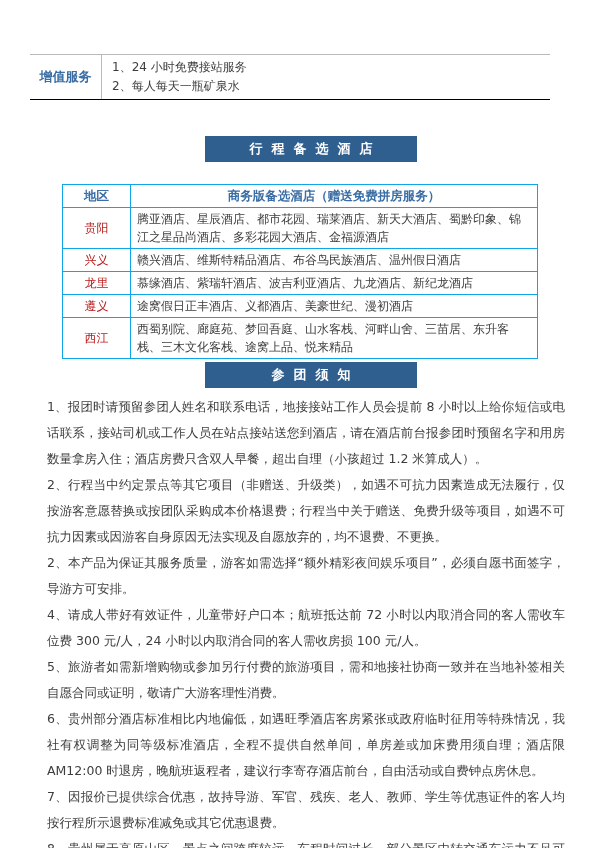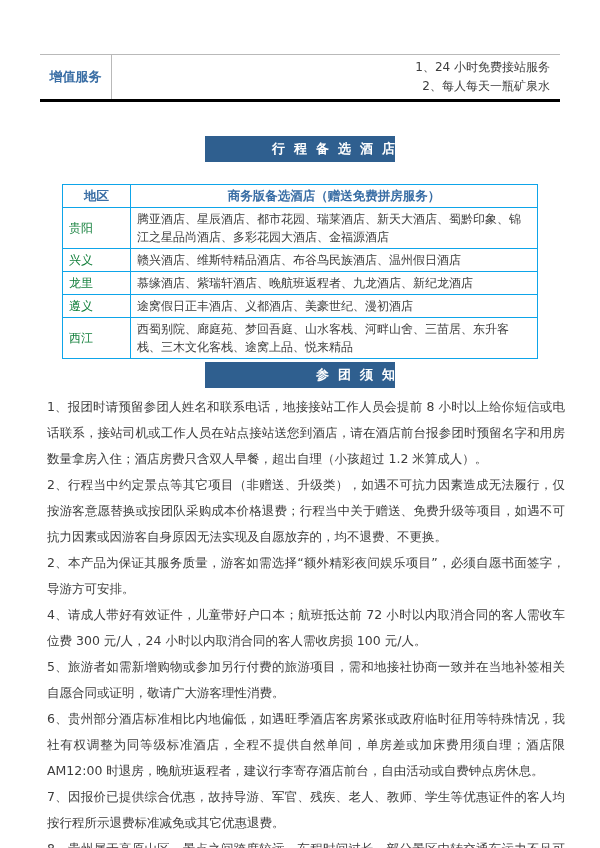--- a/index.html
+++ b/index.html
@@ -9,28 +9,27 @@
     height: 848px;
     font-family: "DejaVu Sans", "Liberation Sans", sans-serif;
     color: #3d3d3d;
     position: relative;
     overflow: hidden;
   }
 
   
   .value-table {
     position: absolute;
-    left: 40px;
+    left: 30px;
     top: 54px;
     width: 520px;
     border-top: 1px solid #b9b9b9;
-    border-bottom: 3px solid #000000;
+    border-bottom: 1px solid #000000;
     display: flex;
     align-items: stretch;
-    text-align: right;
   }
   .value-table .label-cell {
     width: 72px;
     display: flex;
     align-items: center;
     justify-content: center;
     color: #3a6ea5;
     font-weight: bold;
     font-size: 13px;
     border-right: 1px solid #b9b9b9;
@@ -42,29 +41,29 @@
   }
   .value-table .content-cell div {
     line-height: 19px;
     padding: 0;
   }
 
   
   .banner {
     position: absolute;
     left: 205px;
-    width: 190px;
+    width: 212px;
     height: 26px;
     background: #2f5f8f;
     color: #ffffff;
     font-size: 13px;
     font-weight: bold;
     display: flex;
     align-items: center;
-    justify-content: flex-end;
+    justify-content: center;
     letter-spacing: 9px;
   }
   .banner span { margin-right: -9px; }
   #banner-hotels { top: 136px; }
   #banner-notes  { top: 362px; }
 
   
   .hotel-table {
     position: absolute;
     left: 62px;
@@ -80,21 +79,22 @@
     line-height: 18px;
   }
   .hotel-table th {
     color: #3a6ea5;
     font-weight: bold;
     font-size: 12.5px;
     text-align: center;
   }
   .hotel-table .region-col { width: 68px; }
   .hotel-table td.region {
-    color: #15803d;
+    text-align: center;
+    color: #b91c1c;
   }
   .hotel-table td.hotels {
     text-align: left;
     color: #3d3d3d;
   }
 
   
   .notes {
     position: absolute;
     left: 35px;
@@ -139,21 +139,21 @@
     <tr>
       <td class="region">贵阳</td>
       <td class="hotels">腾亚酒店、星辰酒店、都市花园、瑞莱酒店、新天大酒店、蜀黔印象、锦江之星品尚酒店、多彩花园大酒店、金福源酒店</td>
     </tr>
     <tr>
       <td class="region">兴义</td>
       <td class="hotels">赣兴酒店、维斯特精品酒店、布谷鸟民族酒店、温州假日酒店</td>
     </tr>
     <tr>
       <td class="region">龙里</td>
-      <td class="hotels">慕缘酒店、紫瑞轩酒店、晚航班返程者、九龙酒店、新纪龙酒店</td>
+      <td class="hotels">慕缘酒店、紫瑞轩酒店、波吉利亚酒店、九龙酒店、新纪龙酒店</td>
     </tr>
     <tr>
       <td class="region">遵义</td>
       <td class="hotels">途窝假日正丰酒店、义都酒店、美豪世纪、漫初酒店</td>
     </tr>
     <tr>
       <td class="region">西江</td>
       <td class="hotels">西蜀别院、廊庭苑、梦回吾庭、山水客栈、河畔山舍、三苗居、东升客栈、三木文化客栈、途窝上品、悦来精品</td>
     </tr>
   </tbody>

